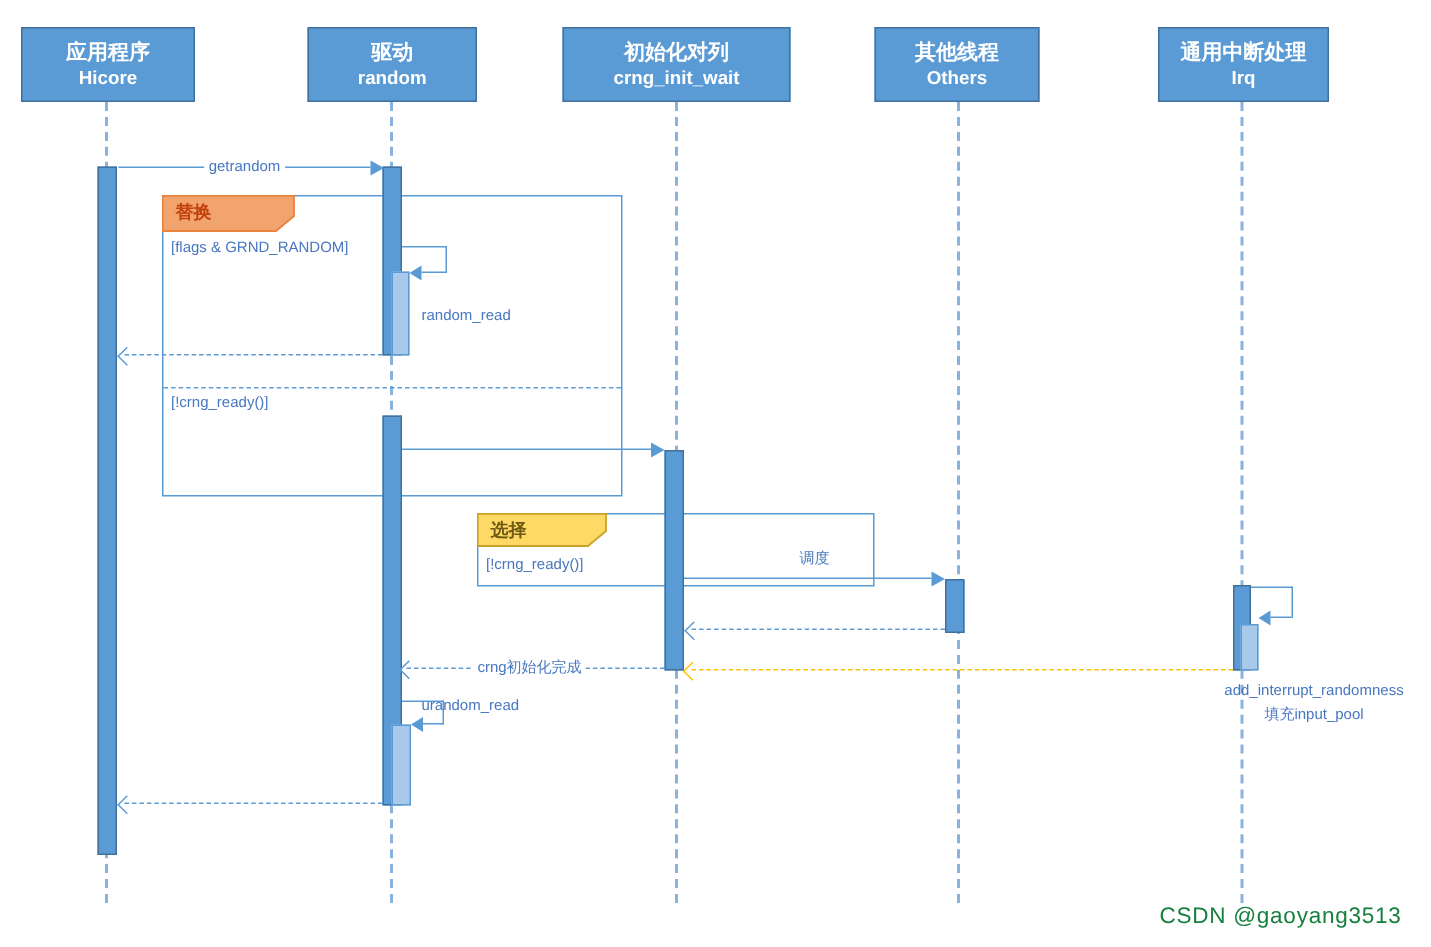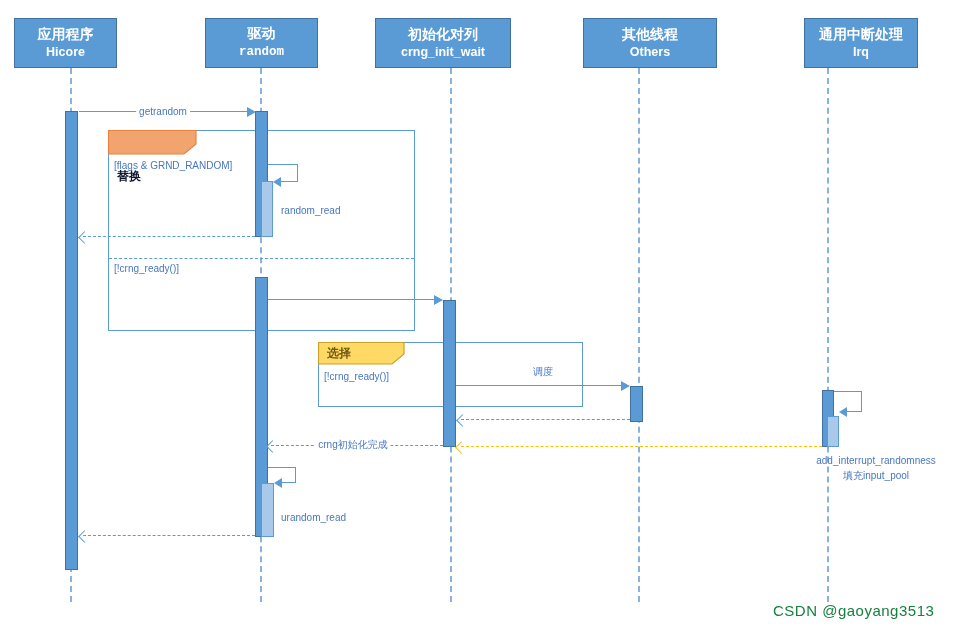--- a/index.html
+++ b/index.html
@@ -51,54 +51,54 @@
 <body>
 
 <div id="canvas">
 
   <div class="lifeline" style="left:70px;"></div>
   <div class="lifeline" style="left:260px;"></div>
   <div class="lifeline" style="left:450px;"></div>
   <div class="lifeline" style="left:638px;"></div>
   <div class="lifeline" style="left:827px;"></div>
 
-  <div class="actor" style="left:14px;width:103px;">
+  <div class="actor" style="left:14px;width:116px;">
     <span class="zh">应用程序</span>
     <span class="en">Hicore</span>
   </div>
-  <div class="actor" style="left:205px;width:113px;font-family:Liberation Mono, monospace;">
+  <div class="actor" style="left:205px;width:113px;">
     <span class="zh">驱动</span>
     <span class="en">random</span>
   </div>
-  <div class="actor" style="left:375px;width:136px;text-align:center;">
+  <div class="actor" style="left:375px;width:152px;text-align:center;">
     <span class="zh">初始化对列</span>
     <span class="en">crng_init_wait</span>
   </div>
-  <div class="actor" style="left:583px;width:134px;">
+  <div class="actor" style="left:583px;width:110px;">
     <span class="zh">其他线程</span>
     <span class="en">Others</span>
   </div>
-  <div class="actor" style="left:804px;width:114px;">
+  <div class="actor" style="left:772px;width:114px;">
     <span class="zh">通用中断处理</span>
     <span class="en">Irq</span>
   </div>
 
   <div class="frame" style="left:108px;top:130px;width:307px;height:201px;">
     <div class="frame-label">
       <svg width="89" height="25">
         <polygon points="0.5,0.5 88,0.5 88,14 76,24 0.5,24" fill="#F2A46E" stroke="#E8823C" stroke-width="1.2"></polygon>
       </svg>
-      <span class="txt" style="color:#0f172a;margin-top:35px;">替换</span>
+      <span class="txt" style="color:#c2410c;">替换</span>
     </div>
     <div class="divider" style="left:0;top:127px;width:305px;"></div>
   </div>
   <div class="guard" style="left:114px;top:160px;">[flags &amp; GRND_RANDOM]</div>
   <div class="guard" style="left:114px;top:263px;">[!crng_ready()]</div>
 
-  <div class="frame" style="left:318px;top:342px;width:265px;height:65px;">
+  <div class="frame" style="left:318px;top:342px;width:265px;height:49px;">
     <div class="frame-label">
       <svg width="87" height="23">
         <polygon points="0.5,0.5 86,0.5 86,12 74,22 0.5,22" fill="#FFD966" stroke="#C9A227" stroke-width="1.2"></polygon>
       </svg>
       <span class="txt" style="color:#6E5A12;">选择</span>
     </div>
   </div>
   <div class="guard" style="left:324px;top:371px;">[!crng_ready()]</div>
 
   <div class="act" style="left:65px;top:111px;width:13px;height:459px;"></div>
@@ -138,21 +138,21 @@
   <div class="open-head" style="left:268px;top:442px;"></div>
   <div class="msg-label" style="left:353px;top:446px;">crng初始化完成</div>
 
   <div class="msg dashed yellow" style="left:461px;top:446px;width:361px;"></div>
   <div class="open-head yellow" style="left:457px;top:443px;"></div>
 
   <div class="msg" style="left:268px;top:467px;width:28px;"></div>
   <div class="vline" style="left:295px;top:467px;height:16px;"></div>
   <div class="msg" style="left:282px;top:482px;width:14px;"></div>
   <div class="head-l" style="left:274px;top:478px;"></div>
-  <div class="free-label" style="left:281px;top:512px;">urandom_read</div>
+  <div class="free-label" style="left:281px;top:465px;">urandom_read</div>
 
   <div class="msg dashed" style="left:83px;top:535px;width:172px;"></div>
   <div class="open-head" style="left:80px;top:532px;"></div>
 
   <div class="msg" style="left:834px;top:391px;width:28px;"></div>
   <div class="vline" style="left:861px;top:391px;height:21px;"></div>
   <div class="msg" style="left:847px;top:411px;width:14px;"></div>
   <div class="head-l" style="left:839px;top:407px;"></div>
 
   <div class="note" style="left:876px;top:455px;">add_interrupt_randomness</div>

